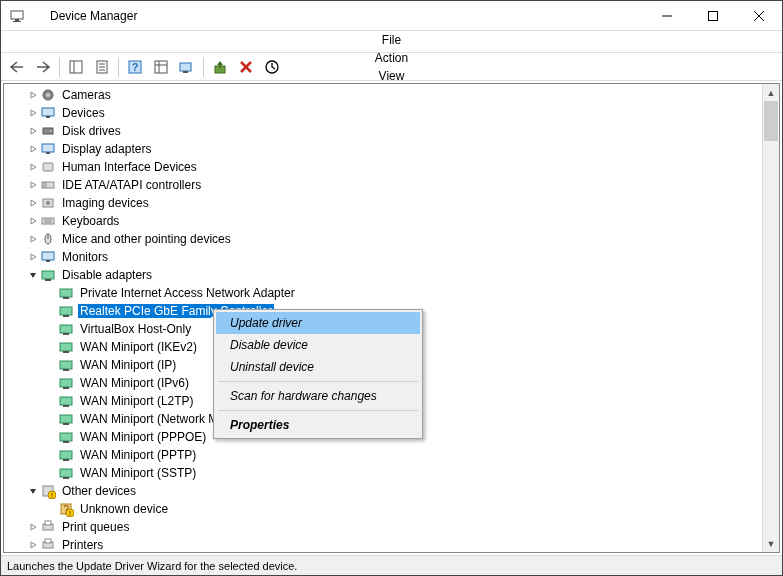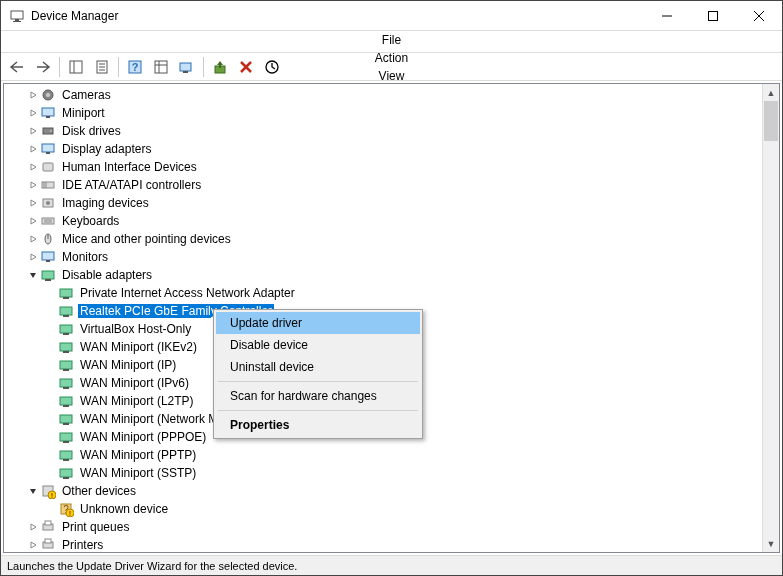--- a/index.html
+++ b/index.html
@@ -1,17 +1,17 @@
 <!DOCTYPE html>
 <html><head>
   <meta charset="utf-8">
   <style>
     * { box-sizing: border-box; margin: 0; padding: 0; }
     body { font-family: "Segoe UI", Tahoma, sans-serif; font-size: 12px; background: #fff; width: 783px; height: 576px; overflow: hidden; border: 1px solid #444; position: relative; }
-    .titlebar { height: 30px; display: flex; align-items: center; padding: 0 0 0 8px; background: #fff; border-bottom: 1px solid #ddd; }
+    .titlebar { height: 30px; display: flex; align-items: center; padding: 0 0 0 8px; background: #fff; border-bottom: 1px solid #ddd; gap: 19px; }
     .titlebar .app-icon { width: 16px; height: 16px; margin-right: 6px; display: inline-flex; align-items: center; justify-content: center; }
     .titlebar .title { font-size: 12px; flex: 1; }
     .winbtns { display: flex; height: 100%; }
     .winbtn { width: 46px; height: 100%; display: flex; align-items: center; justify-content: center; font-size: 13px; cursor: default; }
     .menubar { height: 22px; display: flex; align-items: center; padding: 0 4px; border-bottom: 1px solid #ddd; flex-direction: column; }
     .menubar .menuitem { padding: 2px 8px; font-size: 12px; cursor: default; }
     .toolbar { height: 28px; display: flex; align-items: center; padding: 0 4px; border-bottom: 1px solid #ddd; gap: 2px; }
     .tbtn { width: 24px; height: 22px; display: flex; align-items: center; justify-content: center; border: 1px solid transparent; cursor: default; }
     .sep { width: 1px; height: 20px; background: #ccc; margin: 0 2px; }
     .tree-container { position: absolute; top: 82px; left: 2px; right: 2px; bottom: 22px; border: 1px solid #828790; background: #fff; overflow: hidden; }
@@ -23,21 +23,21 @@
     .icon { width: 16px; height: 16px; margin-right: 4px; display: inline-flex; align-items: center; justify-content: center; }
     .label { padding: 0 2px; font-size: 12px; }
     .lvl1 { padding-left: 22px; }
     .lvl2 { padding-left: 40px; }
     .scrollbar { position: absolute; right: 0; top: 0; bottom: 0; width: 17px; background: #f0f0f0; border-left: 1px solid #ddd; display: flex; flex-direction: column; }
     .sbtn { height: 17px; display: flex; align-items: center; justify-content: center; font-size: 9px; color: #555; }
     .strack { flex: 1; position: relative; }
     .sthumb { position: absolute; left: 1px; right: 1px; top: 0; height: 40px; background: #cdcdcd; }
     .statusbar { position: absolute; bottom: 0; left: 0; right: 0; height: 20px; display: flex; align-items: center; padding: 8px 6px; border-top: 1px solid #ddd; background: #f0f0f0; font-size: 11px; }
     .context-menu { position: absolute; top: 308px; left: 212px; width: 210px; background: #f0f0f0; border: 1px solid #a0a0a0; box-shadow: 2px 2px 4px rgba(0,0,0,.3); padding: 2px; z-index: 100; }
-    .cm-item { height: 22px; display: flex; align-items: center; padding: 0 14px; font-size: 12px; cursor: default; }
+    .cm-item { height: 22px; display: flex; align-items: center; padding: 0 14px; font-size: 12px; cursor: default; font-style: italic; }
     .cm-item.highlight { background: #90c8f6; }
     .cm-item.bold { font-weight: bold; }
     .cm-sep { height: 1px; background: #d0d0d0; margin: 3px 2px; }
   </style>
 </head>
 <body>
 
 <div class="titlebar">
   <span class="app-icon">
     <svg width="16" height="16" viewBox="0 0 16 16">
@@ -162,21 +162,21 @@
           <svg width="10" height="10">
             <path d="M3 2 L8 5 L3 8 Z" fill="none" stroke="#888"></path>
           </svg>
         </span>
         <span class="icon">
           <svg width="16" height="16" viewBox="0 0 16 16">
             <rect x="2" y="3" width="12" height="8" fill="#cde4f7" stroke="#2a6fb5"></rect>
             <rect x="6" y="11" width="4" height="2" fill="#555"></rect>
           </svg>
         </span>
-        <span class="label">Miniport</span>
+        <span class="label">Devices</span>
       </div>
       <div class="row lvl1">
         <span class="expander">
           <svg width="10" height="10">
             <path d="M3 2 L8 5 L3 8 Z" fill="none" stroke="#888"></path>
           </svg>
         </span>
         <span class="icon">
           <svg width="16" height="16" viewBox="0 0 16 16">
             <rect x="3" y="5" width="10" height="6" fill="#888" stroke="#555"></rect>

